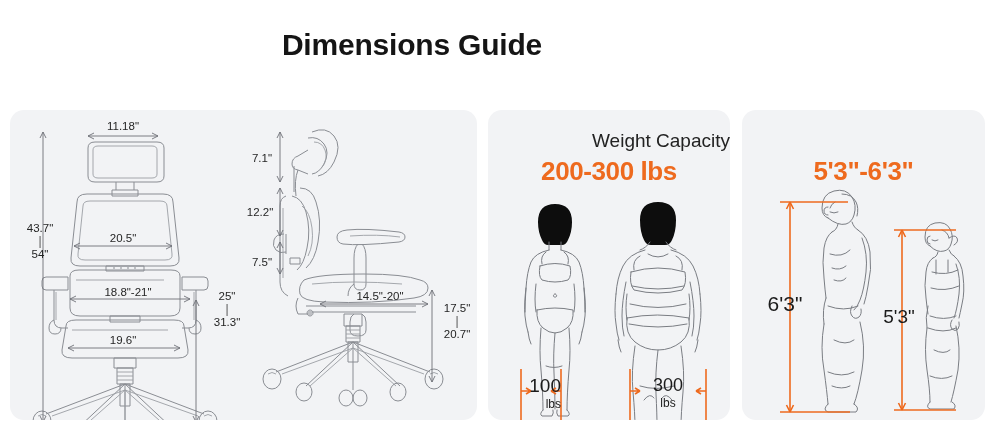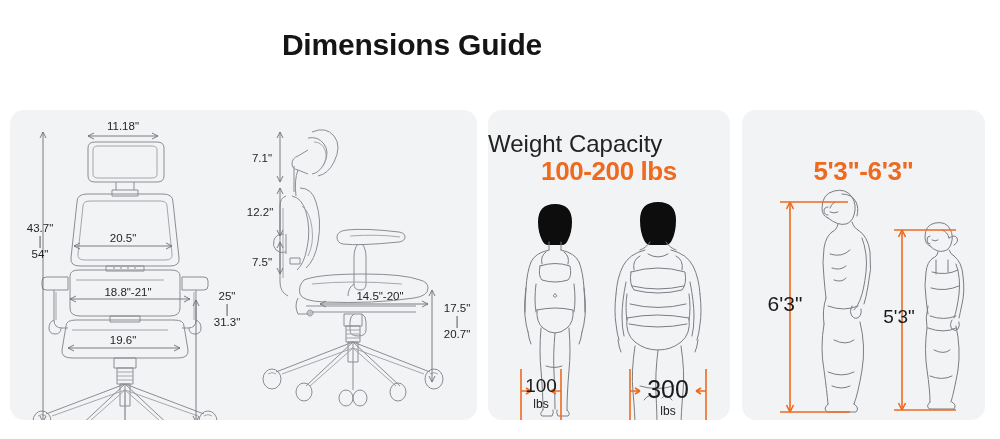--- a/index.html
+++ b/index.html
@@ -25,21 +25,21 @@
     background:#f2f3f5;
     border-radius:14px;
     overflow:hidden;
   }
   #panel-chair{left:10px;width:467px;}
   #panel-weight{left:488px;width:242px;}
   #panel-height{left:742px;width:243px;}
 
   .panel-heading{
     position:absolute;left:0;width:100%;top:20px;
-    text-align:left;font-size:24px;font-weight:500;color:#222;
+    text-align:right;font-size:19px;font-weight:500;color:#222;
   }
   .panel-value{
     position:absolute;left:0;width:100%;top:46px;
     text-align:center;font-size:26px;font-weight:bold;
     letter-spacing:-0.4px;
   }
 
   svg{display:block;}
   .svg-abs{position:absolute;left:0;top:0;}
 
@@ -237,21 +237,21 @@
 
     <div class="stack-label" style="left:424px;top:192px;width:46px;">
       <span>17.5"</span>
       <span class="bar">|</span>
       <span>20.7"</span>
     </div>
   </div>
 
   <div class="panel" id="panel-weight">
     <div class="panel-heading">Weight Capacity</div>
-    <div class="panel-value" style="color:#ee6a1e;">100-200 lbs</div>
+    <div class="panel-value" style="color:#ee6a1e;">200-300 lbs</div>
 
     <svg class="svg-abs" style="top:84px;" width="242" height="226" viewBox="0 0 242 226">
 
       <g>
 
         <path class="hair" d="M50 28 q0 -18 17 -18 q17 0 17 18 q0 10 -4 18 q-2 5 -6 5 h-14 q-4 0 -6 -5 q-4 -8 -4 -18 z"></path>
 
         <path class="body-ln" d="M61 48 v8 M73 48 v8"></path>
 
         <path class="body-ln" d="M61 56 q-14 3 -18 12 q-4 10 -5 26 q-1 14 -1 24"></path>
@@ -319,26 +319,26 @@
 
       <path class="or" d="M33 259 v51 M73 259 v51"></path>
       <path class="or" d="M33 281 h10 M43 281 l-5 -3 M43 281 l-5 3"></path>
       <path class="or" d="M73 281 h-10 M63 281 l5 -3 M63 281 l5 3"></path>
 
       <path class="or" d="M142 259 v51 M218 259 v51"></path>
       <path class="or" d="M142 281 h10 M152 281 l-5 -3 M152 281 l-5 3"></path>
       <path class="or" d="M218 281 h-10 M208 281 l5 -3 M208 281 l5 3"></path>
     </svg>
 
-    <div style="position:absolute;left:33px;top:266px;width:40px;text-align:center;">
+    <div style="position:absolute;left:33px;top:266px;width:40px;text-align:right;">
       <div class="ortxt" style="font-size:19px;line-height:1.1;">100</div>
       <div class="ortxt" style="font-size:12px;line-height:1.3;">lbs</div>
     </div>
     <div style="position:absolute;left:142px;top:266px;width:76px;text-align:center;">
-      <div class="ortxt" style="font-size:25px;line-height:1.1;">300</div>
+      <div class="ortxt" style="font-size:18px;line-height:1.1;">300</div>
       <div class="ortxt" style="font-size:12px;line-height:1.3;">lbs</div>
     </div>
   </div>
 
   <div class="panel" id="panel-height">
     <div class="panel-value" style="color:#ee6a1e;">5'3"-6'3"</div>
 
     <svg class="svg-abs" width="243" height="310" viewBox="0 0 243 310">
 
       <g>

